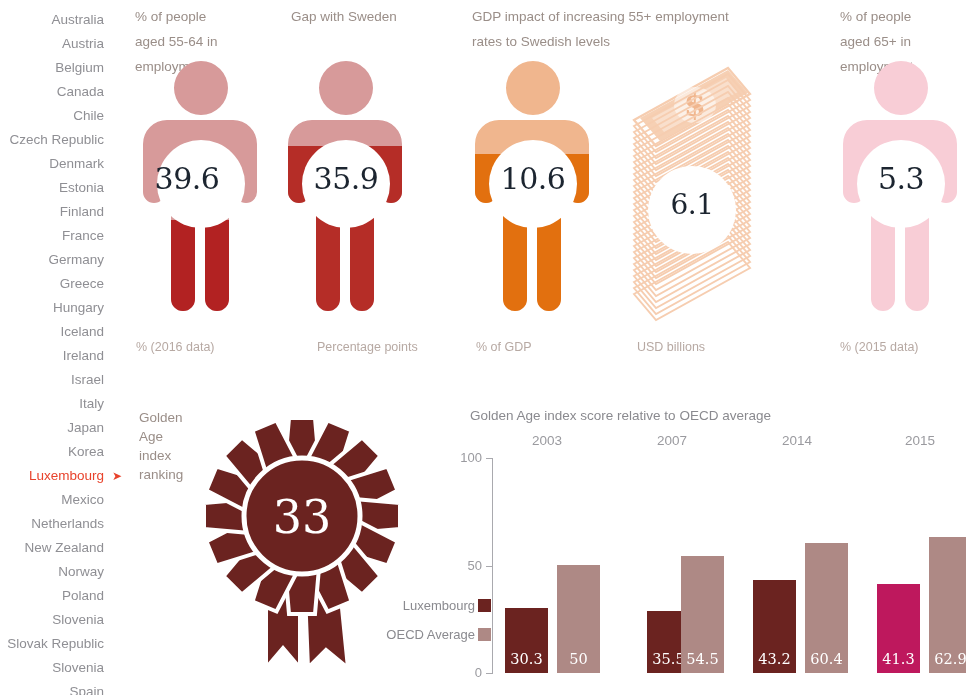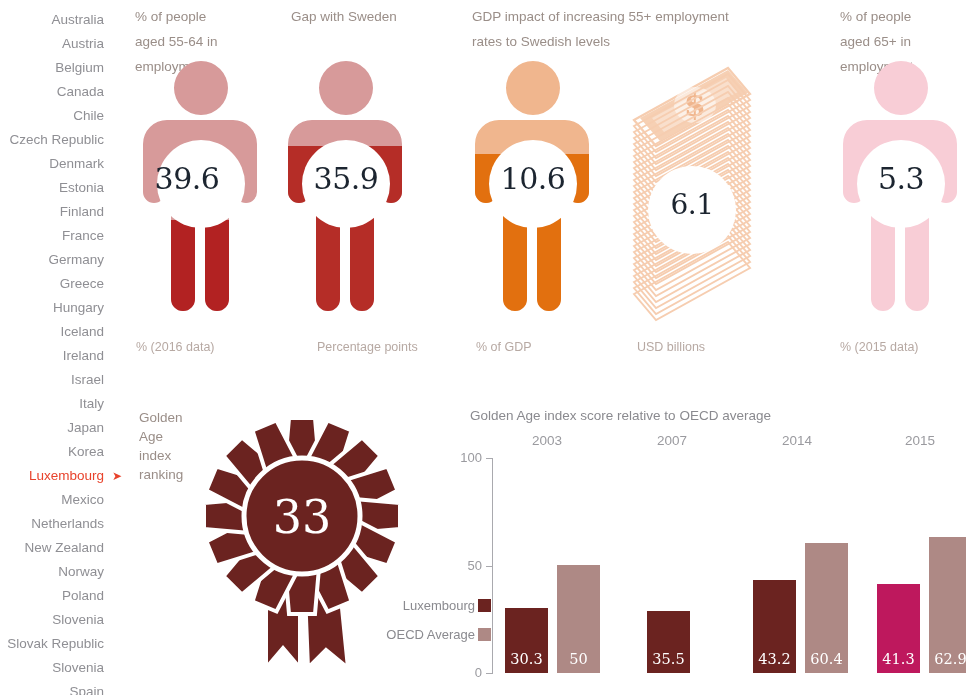--- a/index.html
+++ b/index.html
@@ -416,20 +416,23 @@
   <div class="bar" style="left:85px; bottom:22px; width:43px; height:65px; background:#6b2320;">
     <div class="bar-value">30.3</div>
   </div>
   <div class="bar" style="left:137px; bottom:22px; width:43px; height:108px; background:#ae8985;">
     <div class="bar-value">50</div>
   </div>
 
   <div class="bar" style="left:218px; bottom:22px; width:43px; height:62px; background:#6b2320;margin-left:9px;">
     <div class="bar-value">35.5</div>
   </div>
+  <div class="bar" style="left:261px; bottom:22px; width:43px; height:117px; background:#ae8985;">
+    <div class="bar-value">54.5</div>
+  </div>
 
   <div class="bar" style="left:333px; bottom:22px; width:43px; height:93px; background:#6b2320;">
     <div class="bar-value">43.2</div>
   </div>
   <div class="bar" style="left:385px; bottom:22px; width:43px; height:130px; background:#ae8985;">
     <div class="bar-value">60.4</div>
   </div>
 
   <div class="bar" style="left:457px; bottom:22px; width:43px; height:89px; background:#be185d;">
     <div class="bar-value">41.3</div>

